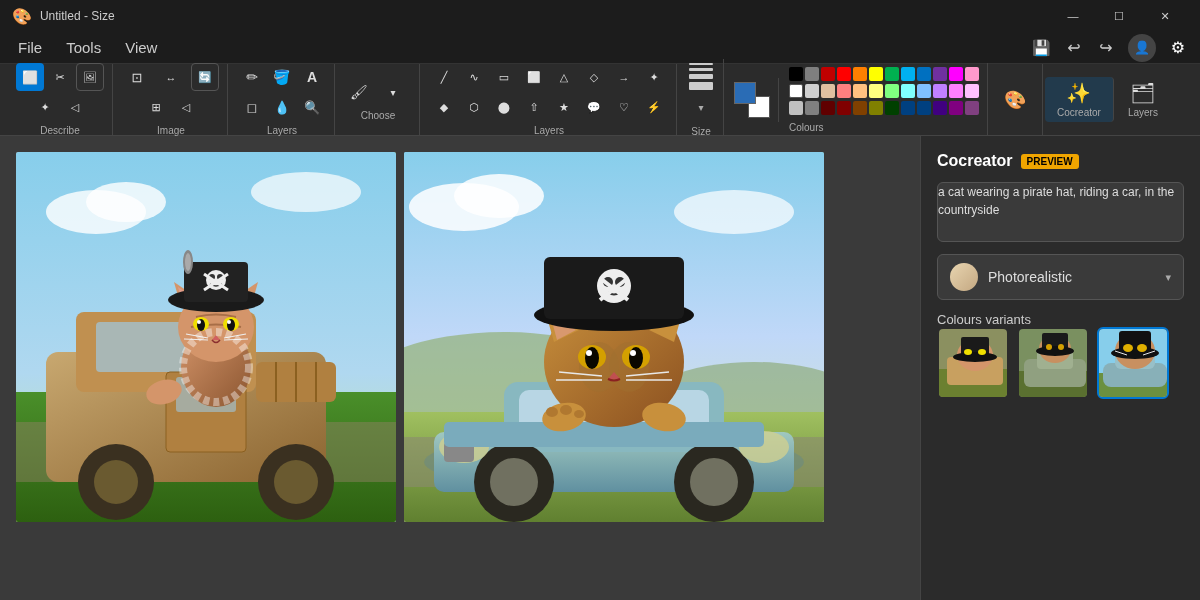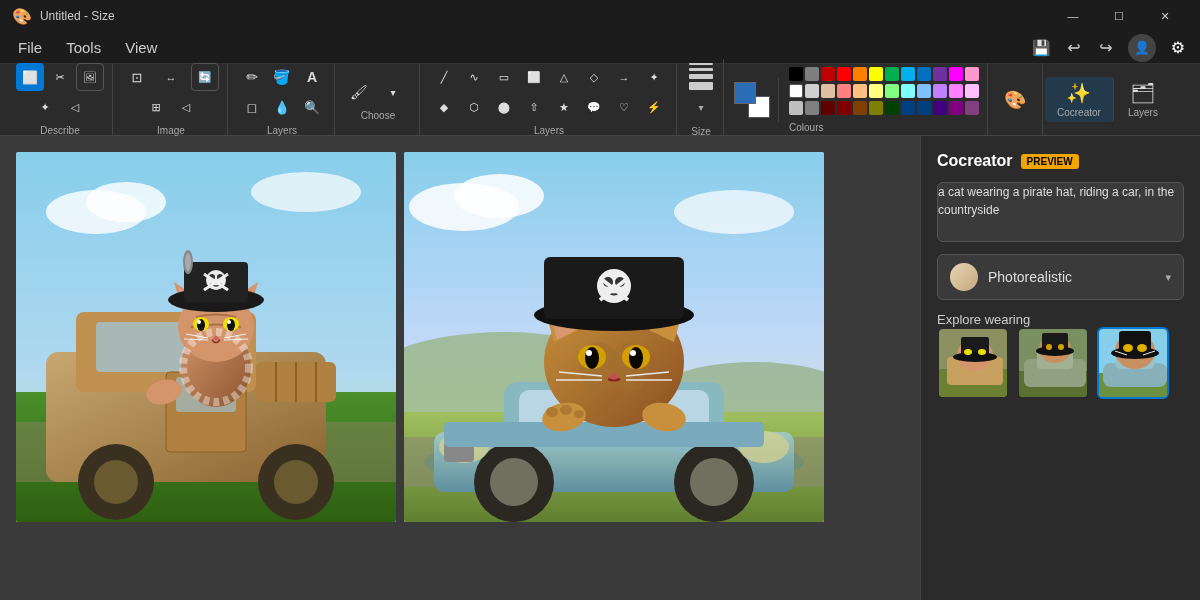--- a/index.html
+++ b/index.html
@@ -793,21 +793,21 @@
 
     <div>
       <div id="style-selector">
         <div class="style-icon"></div>
         <span class="style-name">Photorealistic</span>
         <span class="chevron-down">▾</span>
       </div>
     </div>
 
     <div>
-      <div class="explore-label">Explore wearing</div>
+      <div class="explore-label">Colours variants</div>
       <div class="variants-row">
 
         <div class="variant-thumb">
           <svg width="72" height="72" viewBox="0 0 72 72" xmlns="http://www.w3.org/2000/svg">
             <rect width="72" height="72" fill="#8B9060"></rect>
             <rect x="0" y="40" width="72" height="32" fill="#6B8030"></rect>
             <rect x="8" y="28" width="56" height="28" rx="4" fill="#c8a060"></rect>
             <ellipse cx="36" cy="26" rx="18" ry="16" fill="#d4956a"></ellipse>
             <rect x="22" y="8" width="28" height="20" rx="2" fill="#1a1a1a"></rect>
             <ellipse cx="36" cy="28" rx="22" ry="5" fill="#111"></ellipse>

